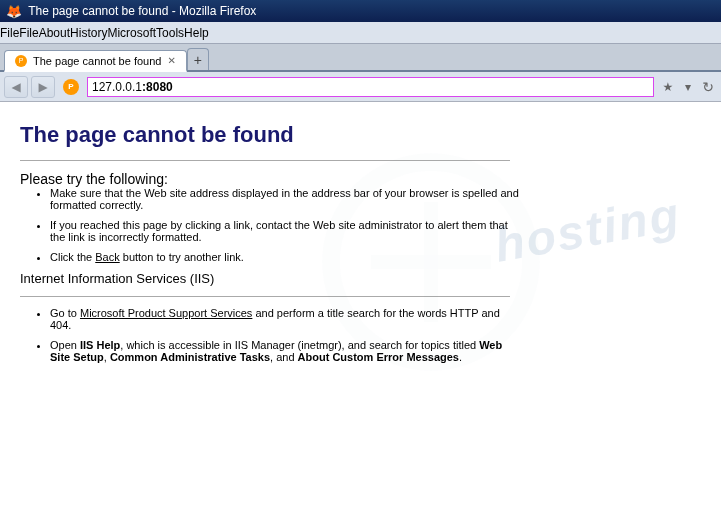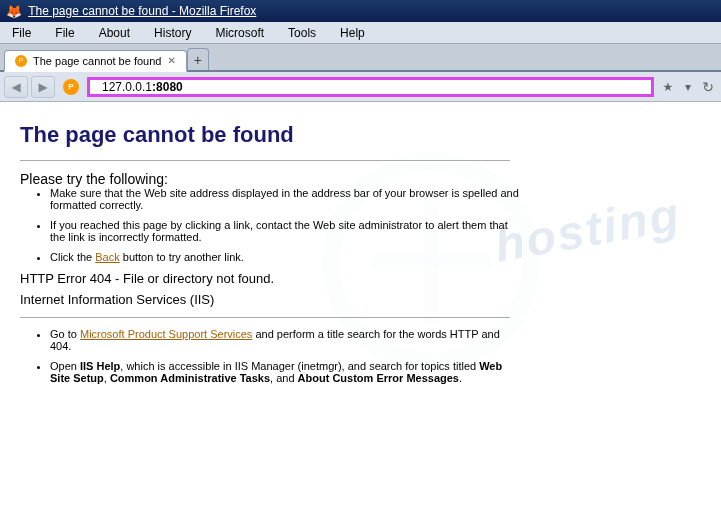--- a/index.html
+++ b/index.html
@@ -19,21 +19,21 @@
 
     
     #menu-bar {
       background: #dce3ed;
       display: flex;
       align-items: center;
       height: 22px;
       border-bottom: 1px solid #a0a8b8;
     }
     #menu-bar span {
-      padding: 2px 12px;
+      padding: 2px 0;
       font-size: 12px;
       color: #000;
       cursor: pointer;
     }
 
     
     #tab-bar {
       background: #c5cdd8;
       display: flex;
       align-items: flex-end;
@@ -174,21 +174,21 @@
       font-size: 13px;
       margin: 6px 0 2px 0;
     }
 
     .tech-info-title {
       font-size: 13px;
       margin-bottom: 8px;
       margin-top: 10px;
     }
 
-    a { color: #a16207; }
+    a { color: #000000; }
 
     
     .watermark {
       position: absolute;
       right: 40px;
       top: 100px;
       opacity: 0.12;
       font-size: 48px;
       color: #336699;
       font-style: italic;
@@ -205,21 +205,21 @@
       top: 50px;
       opacity: 0.08;
       pointer-events: none;
     }
   </style>
 </head>
 <body>
 
 <div id="title-bar">
   <span style="font-size:13px;">🦊</span>
-  <span style="font-size:12px;text-decoration:underline;">The page cannot be found - Mozilla Firefox</span>
+  <span style="font-size:12px;">The page cannot be found - Mozilla Firefox</span>
 </div>
 
 <div id="menu-bar">
   <span>File</span>
   <span>File</span>
   <span>About</span>
   <span>History</span>
   <span>Microsoft</span>
   <span>Tools</span>
   <span>Help</span>
@@ -241,21 +241,21 @@
 <div id="address-bar">
   <div class="nav-btn disabled">
     <span>◀</span>
   </div>
   <div class="nav-btn disabled">
     <span>▶</span>
   </div>
   <div class="pma-logo">
     <span class="pma-logo-inner">P</span>
   </div>
-  <div style="flex:1;background:#fff;border:3px solid #d946ef;height:20px;padding:0 12px;display:flex;align-items:center;font-size:12px;">
+  <div style="flex:1;background:#fff;border:1px solid #d946ef;height:20px;padding:0 4px;display:flex;align-items:center;font-size:12px;">
     <span>127.0.0.1</span>
       <span style="font-weight:bold;">:8080</span>
   </div>
   <div class="addr-icons">
     <span class="addr-icon">★</span>
     <span class="addr-icon">▾</span>
     <span class="addr-icon" style="font-size:14px;">↻</span>
   </div>
 </div>
 
@@ -278,21 +278,20 @@
   <h2>Please try the following:</h2>
 
   <ul>
     <li>Make sure that the Web site address displayed in the address bar of your browser is spelled and formatted correctly.</li>
     <li>If you reached this page by clicking a link, contact the Web site administrator to alert them that the link is incorrectly formatted.</li>
     <li>
       Click the <a href="#">Back</a> button to try another link.
     </li>
   </ul>
 
-  <p class="error-info">HTTP Error 404 - File or directory not found.</p>
   <p class="error-info">Internet Information Services (IIS)</p>
 
   <hr class="separator">
 
 
   <ul>
     <li>
       <span>Go to </span><a href="#">Microsoft Product Support Services</a><span> and perform a title search for the words HTTP and 404.</span>
     </li>
     <li>

